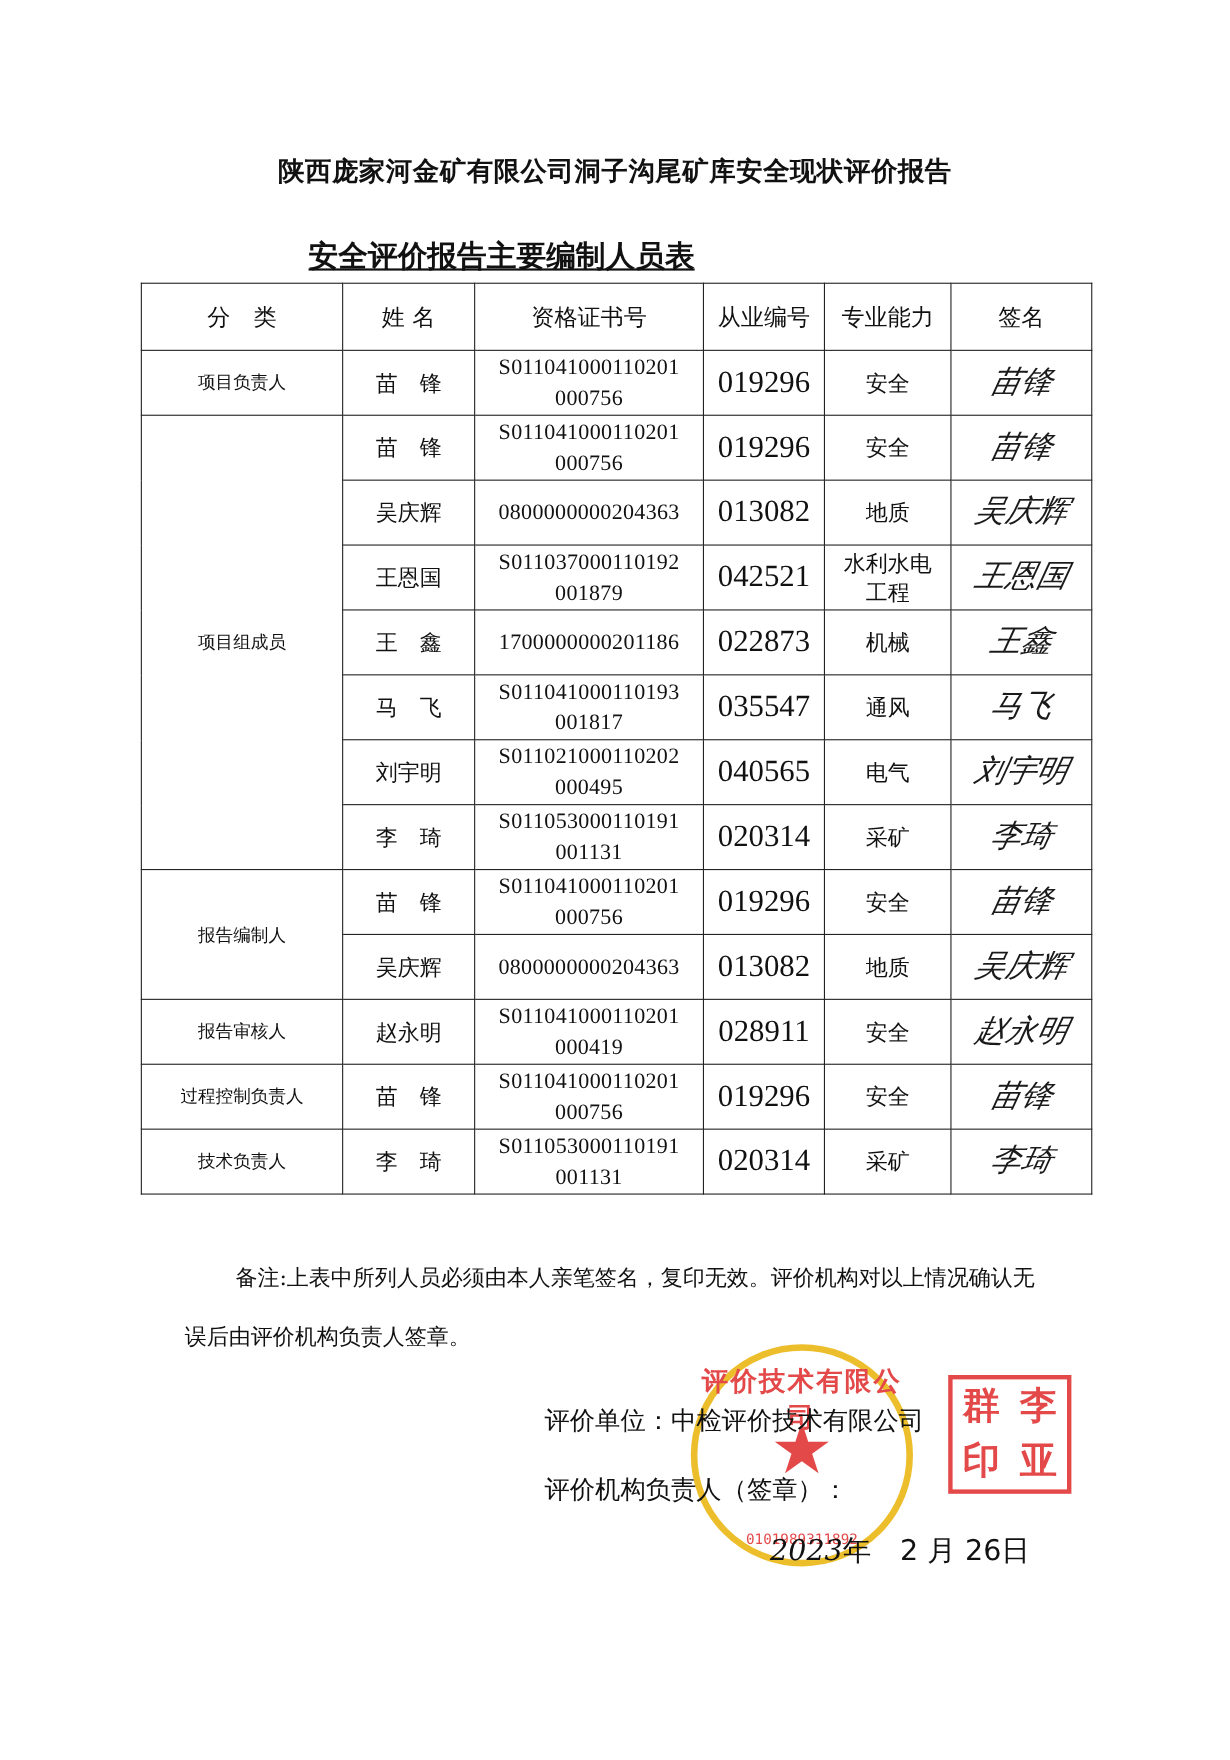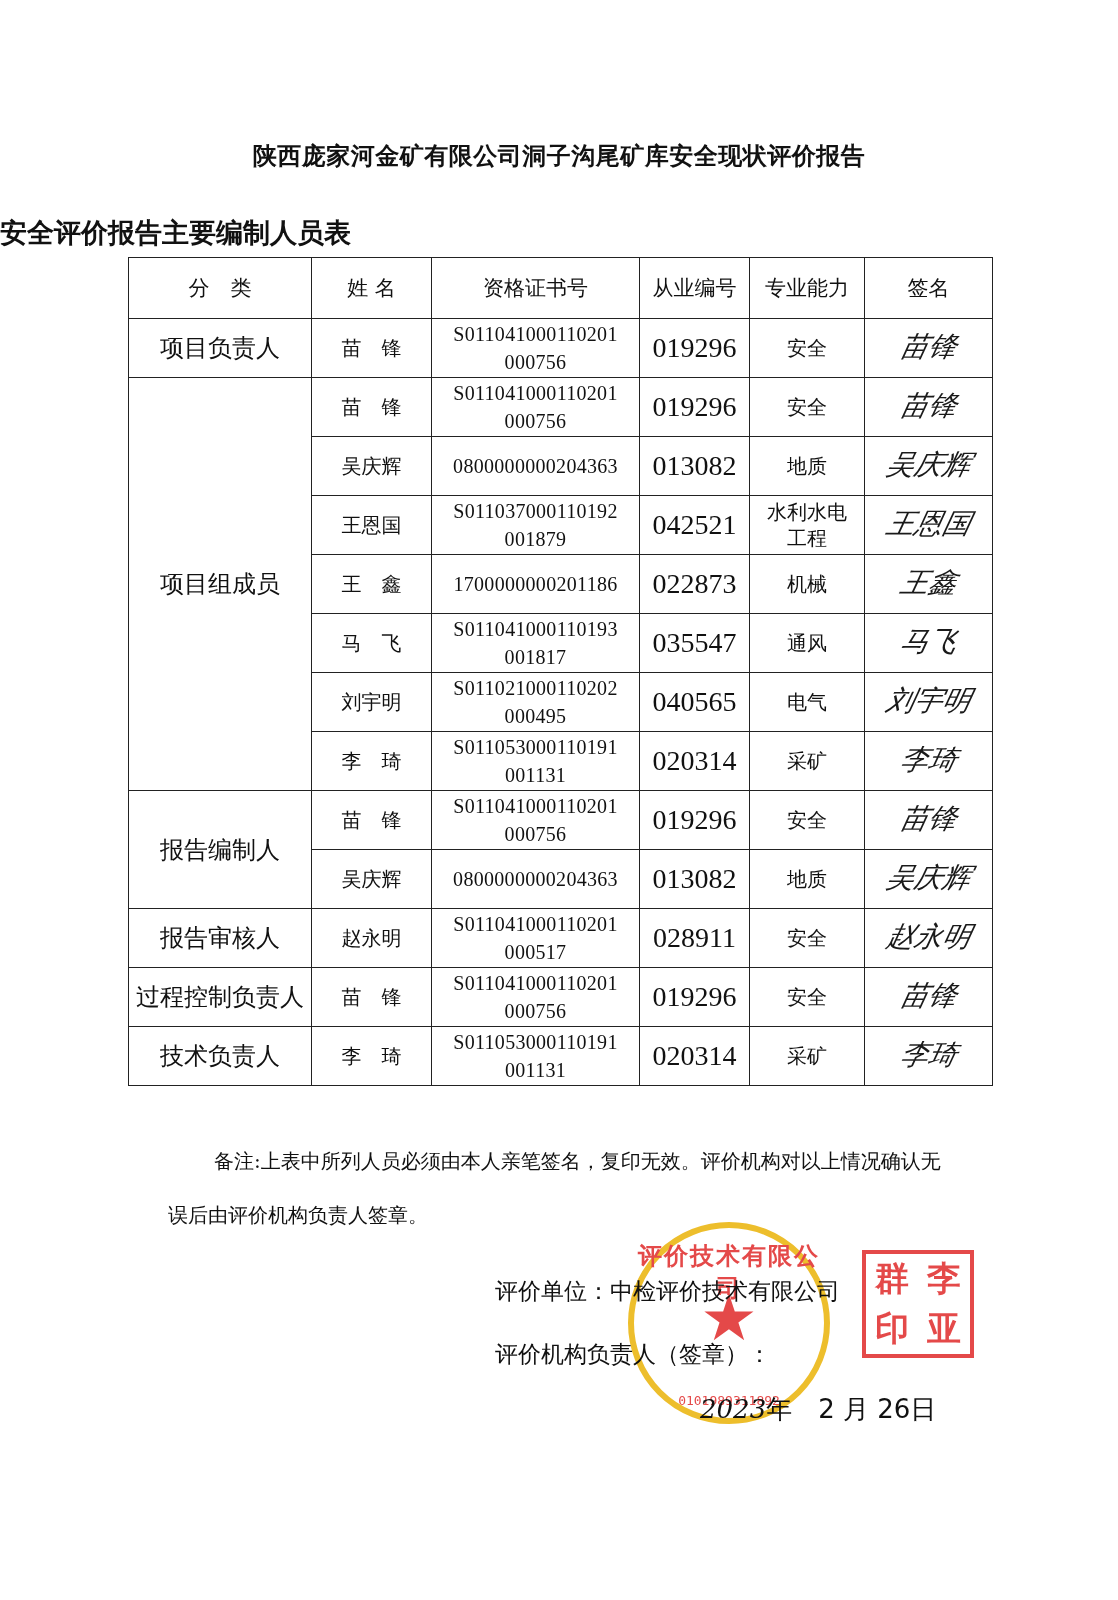--- a/index.html
+++ b/index.html
@@ -6,38 +6,39 @@
   body {
     width: 1118px; height: 1600px; position: relative; overflow: hidden;
     font-family: "DejaVu Serif", "Liberation Serif", serif; color: #111;
   }
   .title-main {
     position: absolute; top: 140px; left: 0; width: 1118px; text-align: center;
     font-family: "DejaVu Sans", "Liberation Sans", sans-serif; font-weight: bold;
     font-size: 24px; letter-spacing: 0.5px;
   }
   .title-sub {
-    position: absolute; top: 215px; left: 0; width: 912px; text-align: left;
+    position: absolute; top: 215px; left: 0; width: 912px; text-align: center;
     font-family: "DejaVu Sans", "Liberation Sans", sans-serif; font-weight: bold;
     font-size: 27px;
+    text-decoration: underline;
   }
   table.staff {
     position: absolute; top: 257px; left: 128px; width: 864px;
     border-collapse: collapse; table-layout: fixed;
     font-size: 20px;
   }
   table.staff td, table.staff th {
     border: 1.6px solid #222; text-align: center; vertical-align: middle;
     padding: 0; font-weight: normal; line-height: 28px;
   }
   table.staff th { height: 60px; font-size: 21px; }
   table.staff td { height: 58px; }
   .cert { font-family: "Liberation Serif", "DejaVu Serif", serif; font-size: 20px; letter-spacing: 0.3px; }
   .num { font-family: "Liberation Serif", "DejaVu Serif", serif; font-size: 28px; }
-  .cat { font-size: 24px; }
+  .cat { font-size: 16px; }
   .sig {
     font-family: "DejaVu Serif", serif; font-style: italic; font-size: 28px;
     color: #1a1a1a; transform: skewX(-12deg); display: inline-block; white-space: nowrap;
   }
   .note {
     position: absolute; left: 168px; top: 1134px; width: 790px;
     font-size: 20px; line-height: 54px; text-indent: 46px;
   }
   .org-line {
     position: absolute; left: 495px; font-size: 23px;
@@ -216,21 +217,21 @@
         <td>
           <div style="width: 86px; margin: 0px auto; line-height: 26px;">地质</div>
         </td>
         <td><span class="sig">吴庆辉</span></td>
       </tr>
       <tr>
         <td rowspan="1" class="cat">报告审核人</td>
         <td>赵永明</td>
         <td class="cert">
           <div>S011041000110201</div>
-          <div>000517</div>
+          <div>000419</div>
         </td>
         <td class="num">028911</td>
         <td>
           <div style="width: 86px; margin: 0px auto; line-height: 26px;">安全</div>
         </td>
         <td><span class="sig">赵永明</span></td>
       </tr>
       <tr>
         <td rowspan="1" class="cat">过程控制负责人</td>
         <td>苗　锋</td>

